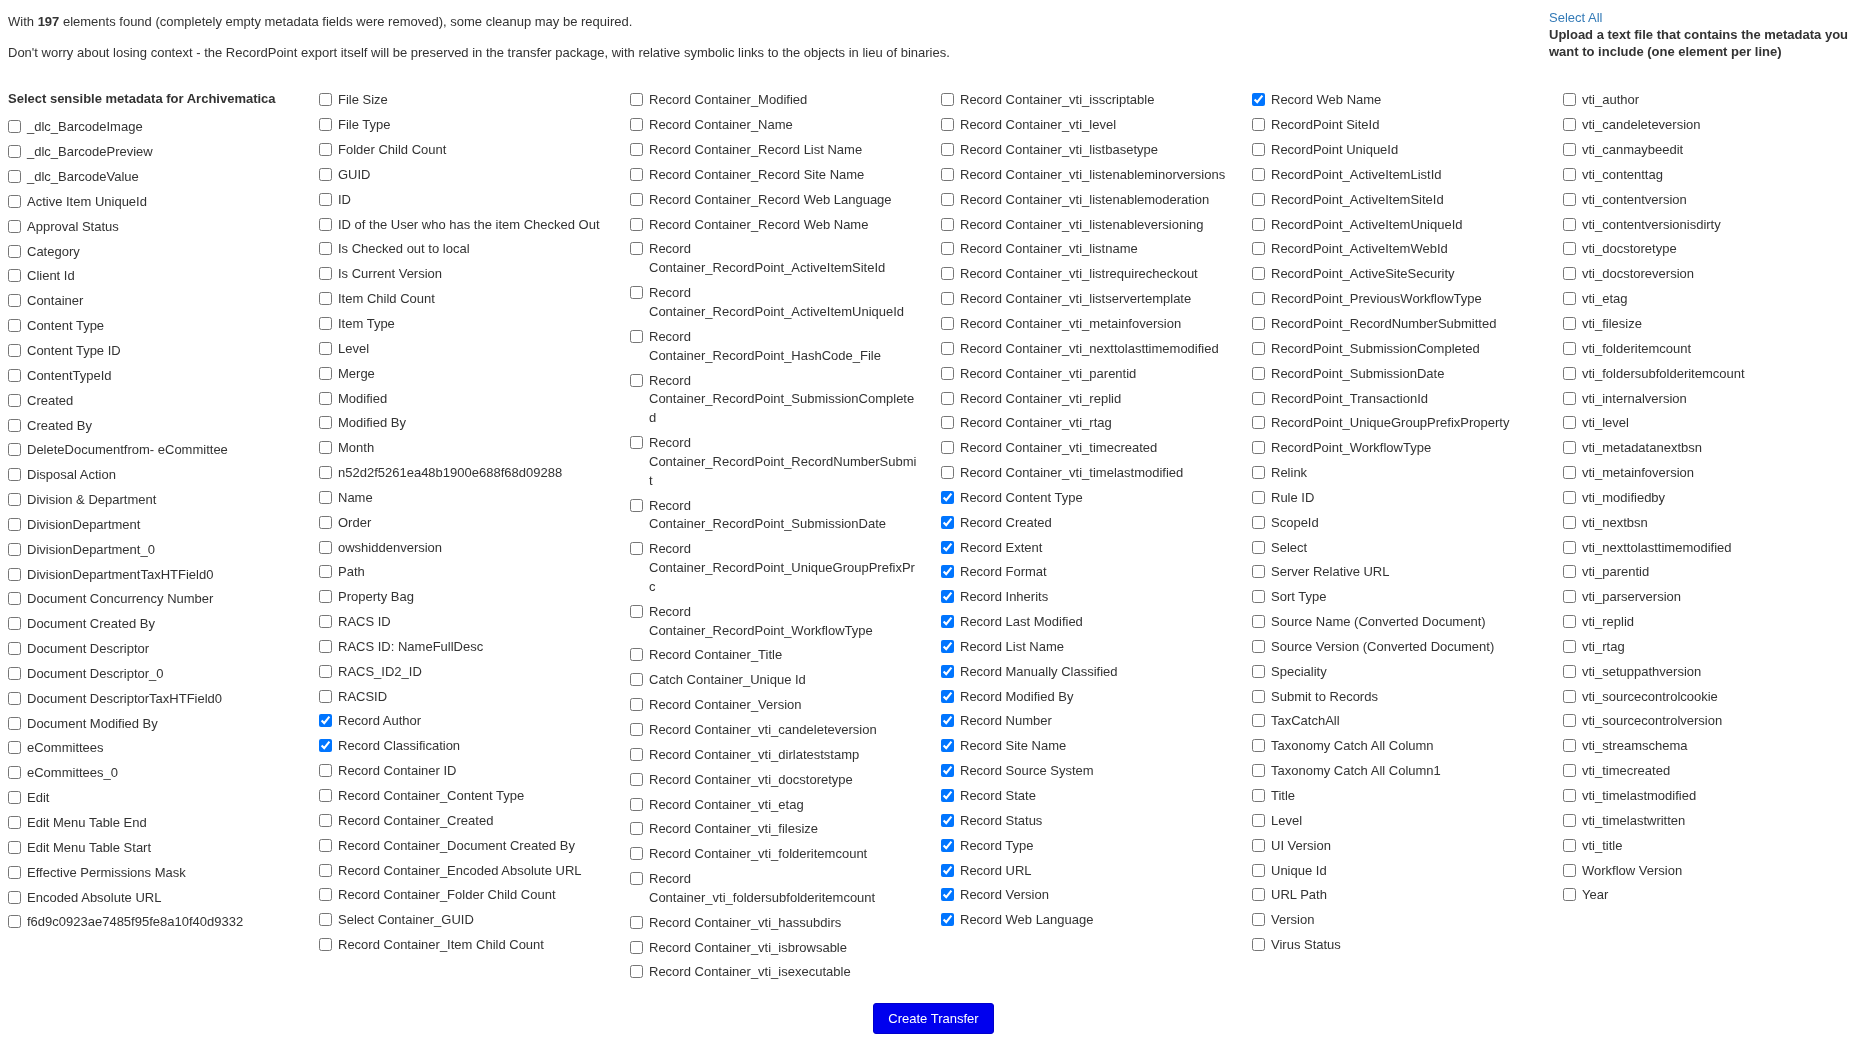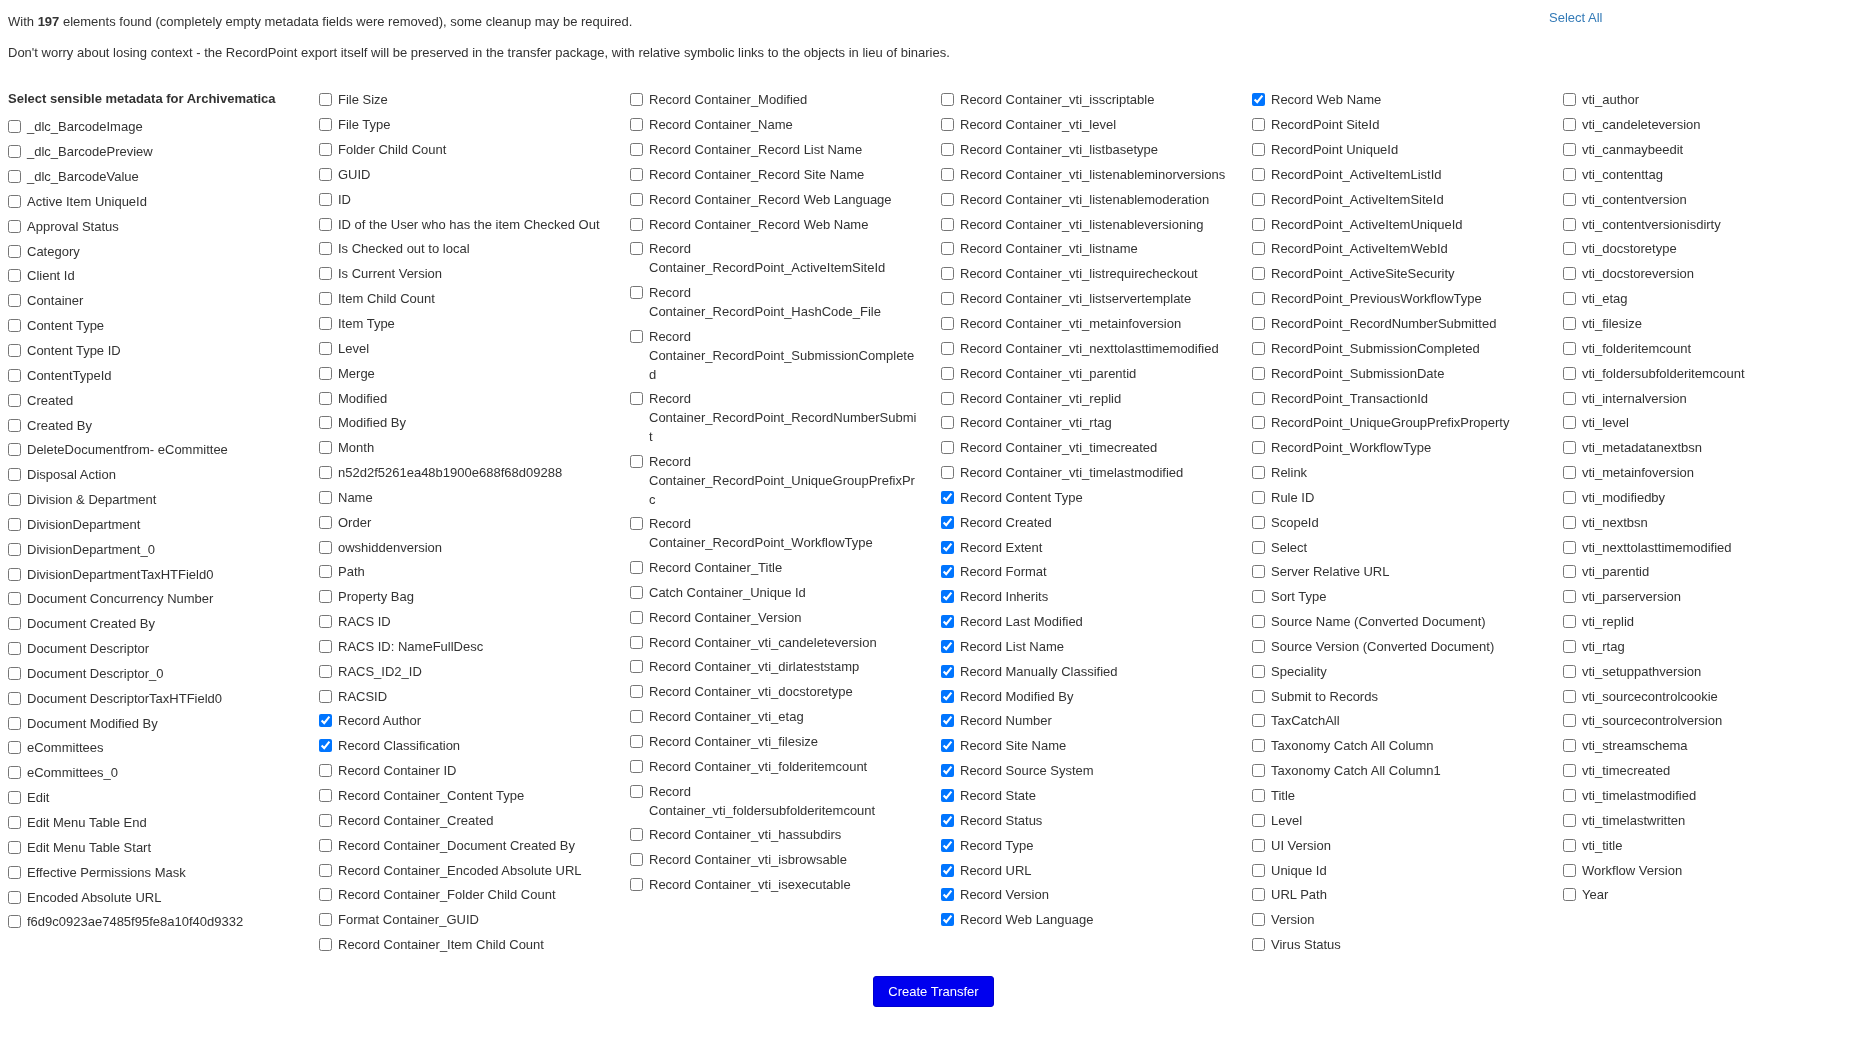--- a/index.html
+++ b/index.html
@@ -109,20 +109,21 @@
 
 <div class="top-row">
   <div class="intro-text">
     <p>
       <span>With </span><b>197</b><span> elements found (completely empty metadata fields were removed), some cleanup may be required.</span>
     </p>
     <p>Don't worry about losing context - the RecordPoint export itself will be preserved in the transfer package, with relative symbolic links to the objects in lieu of binaries.</p>
   </div>
   <div class="upload-box">
     <a class="select-all">Select All</a>
+    <span class="upload-label">Upload a text file that contains the metadata you want to include (one element per line)</span>
   </div>
 </div>
 
 <div class="columns">
   <div class="col">
     <span class="col-header">Select sensible metadata for Archivematica</span>
     <div>
         <div class="checkbox-item">
           <input type="checkbox" style="">
           <label>_dlc_BarcodeImage</label>
@@ -386,21 +387,21 @@
         <div class="checkbox-item">
           <input type="checkbox" style="">
           <label>Record Container_Encoded Absolute URL</label>
         </div>
         <div class="checkbox-item">
           <input type="checkbox" style="">
           <label>Record Container_Folder Child Count</label>
         </div>
         <div class="checkbox-item">
           <input type="checkbox" style="">
-          <label>Format Container_GUID</label>
+          <label>Select Container_GUID</label>
         </div>
         <div class="checkbox-item">
           <input type="checkbox" style="">
           <label>Record Container_Item Child Count</label>
         </div>
       </div>
   </div>
   <div class="col">
     <div>
         <div class="checkbox-item">
@@ -426,29 +427,37 @@
         <div class="checkbox-item">
           <input type="checkbox" style="">
           <label>Record Container_Record Web Name</label>
         </div>
         <div class="checkbox-item">
           <input type="checkbox" style="">
           <label>Record Container_RecordPoint_ActiveItemSiteId</label>
         </div>
         <div class="checkbox-item">
           <input type="checkbox" style="">
+          <label>Record Container_RecordPoint_ActiveItemUniqueId</label>
+        </div>
+        <div class="checkbox-item">
+          <input type="checkbox" style="">
           <label>Record Container_RecordPoint_HashCode_File</label>
         </div>
         <div class="checkbox-item">
           <input type="checkbox" style="">
           <label>Record Container_RecordPoint_SubmissionCompleted</label>
         </div>
         <div class="checkbox-item">
           <input type="checkbox" style="">
           <label>Record Container_RecordPoint_RecordNumberSubmit</label>
+        </div>
+        <div class="checkbox-item">
+          <input type="checkbox" style="">
+          <label>Record Container_RecordPoint_SubmissionDate</label>
         </div>
         <div class="checkbox-item">
           <input type="checkbox" style="">
           <label>Record Container_RecordPoint_UniqueGroupPrefixPrc</label>
         </div>
         <div class="checkbox-item">
           <input type="checkbox" style="">
           <label>Record Container_RecordPoint_WorkflowType</label>
         </div>
         <div class="checkbox-item">

